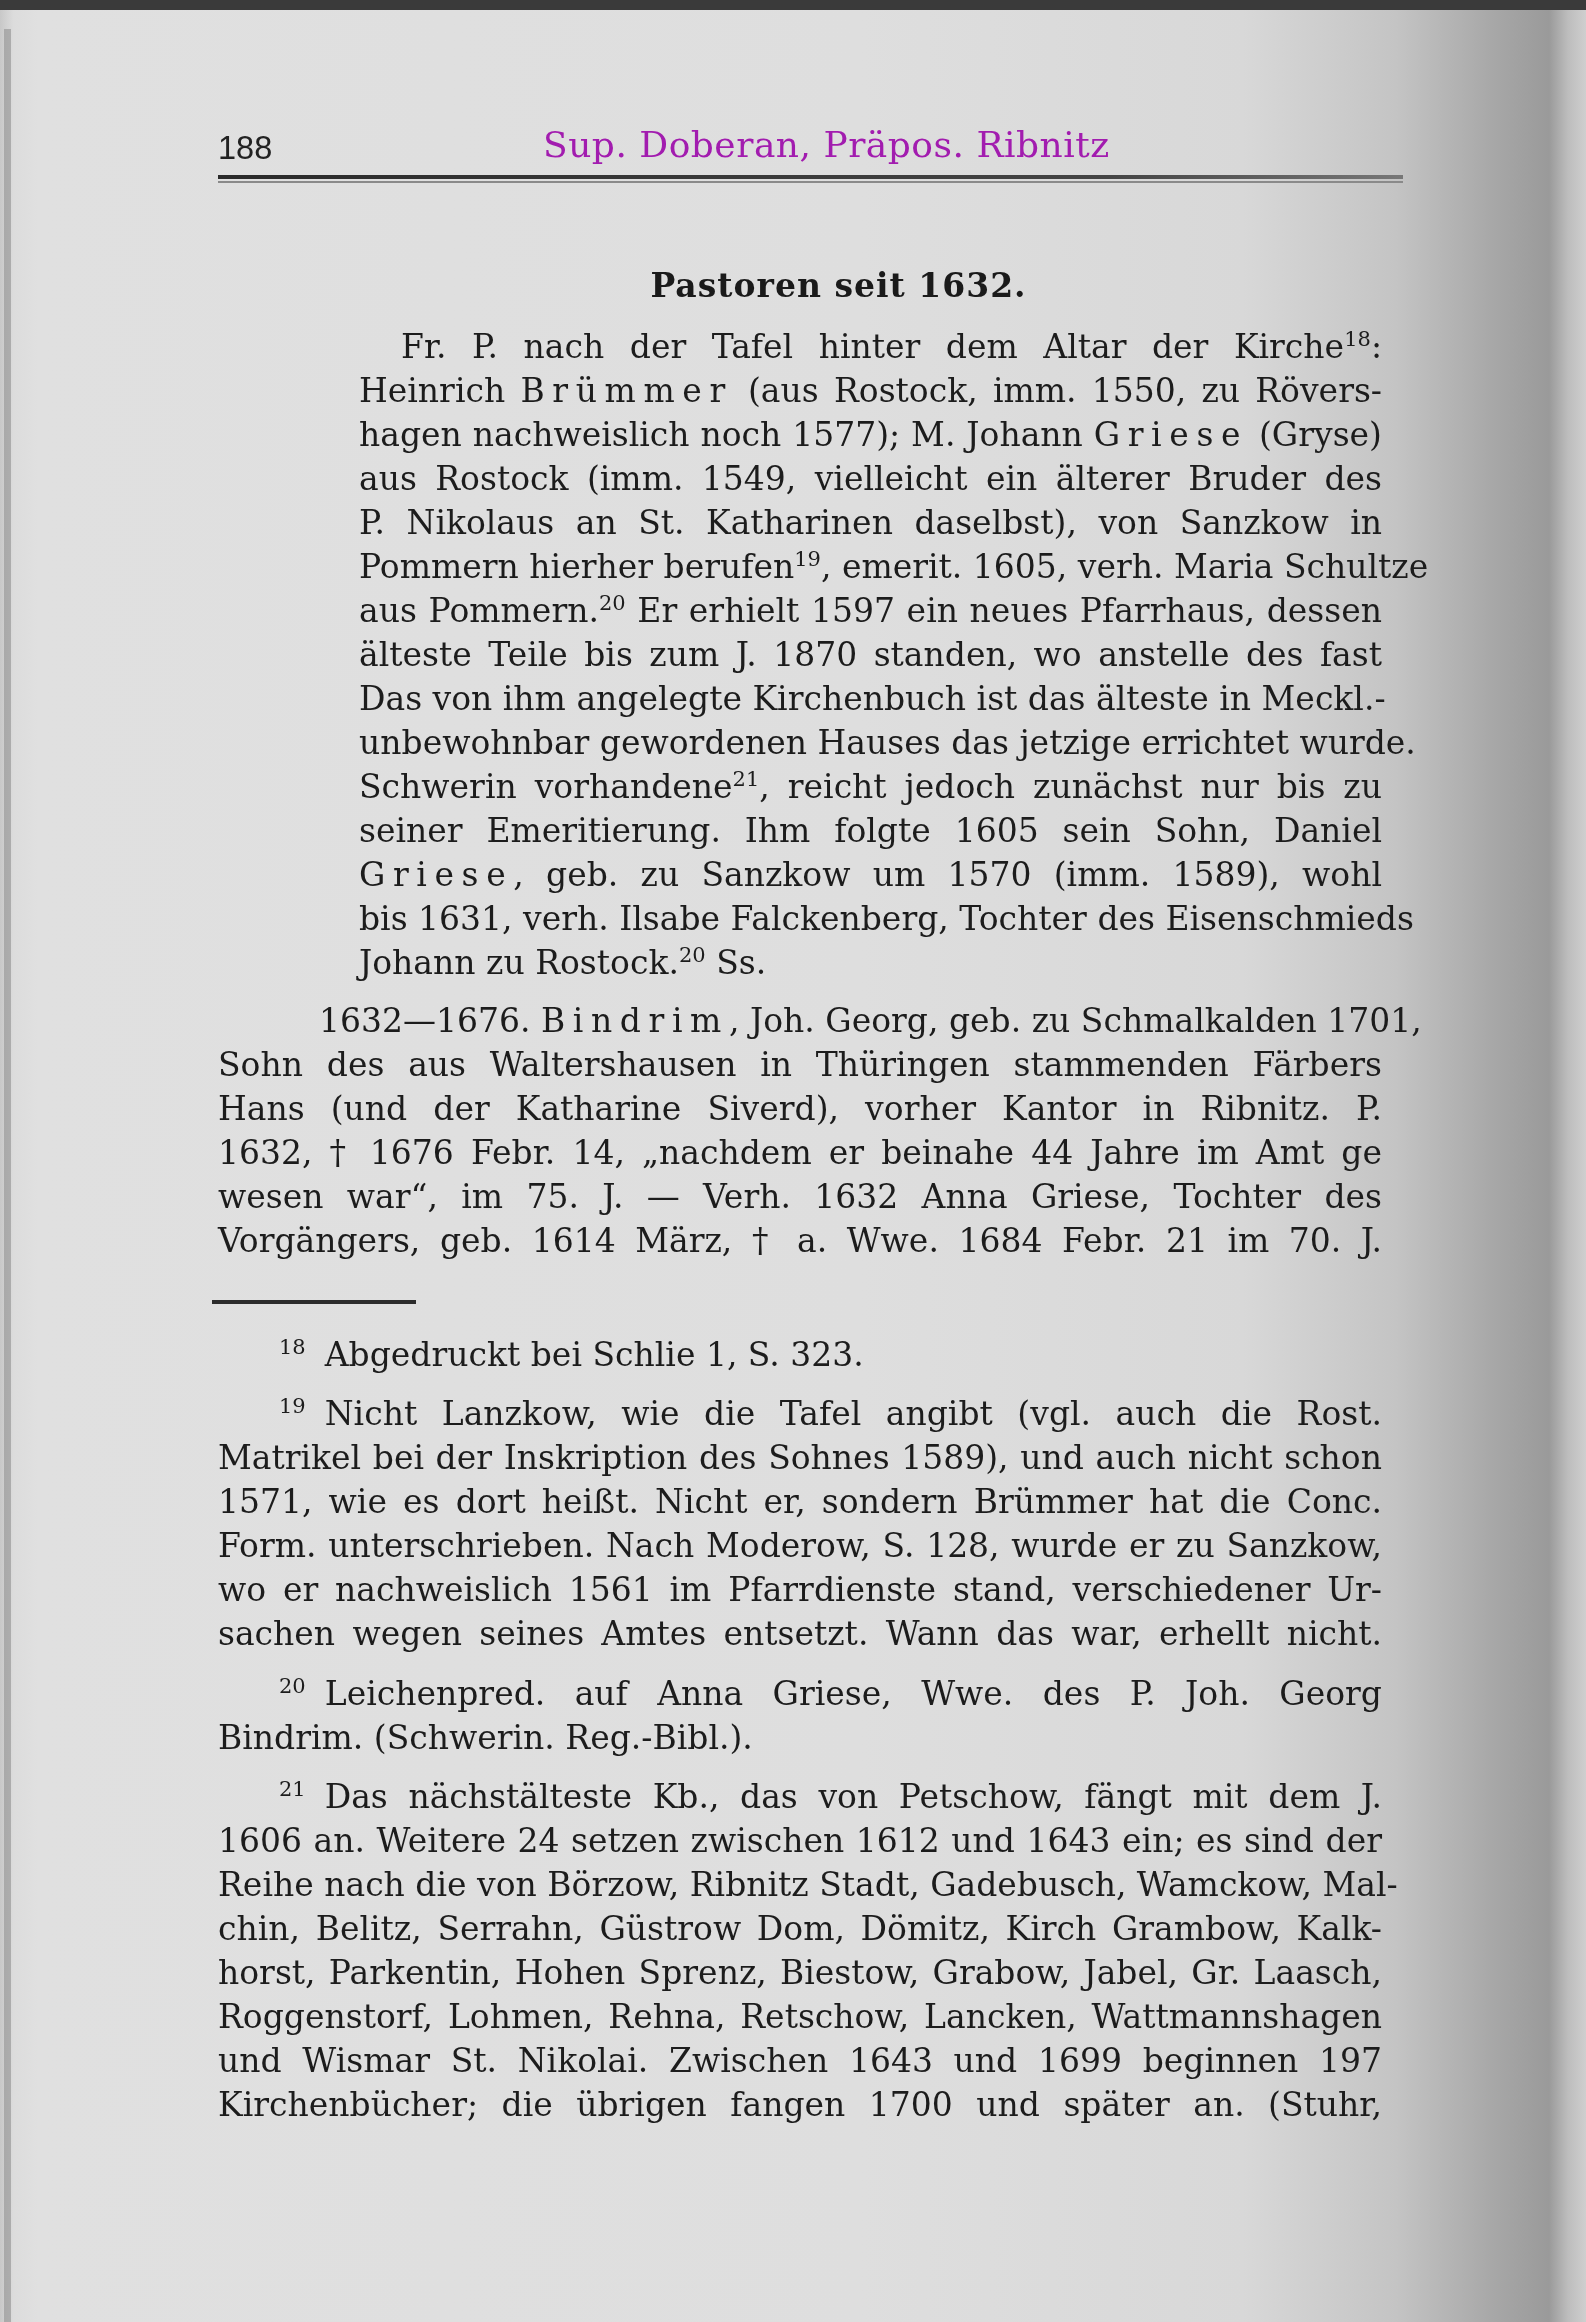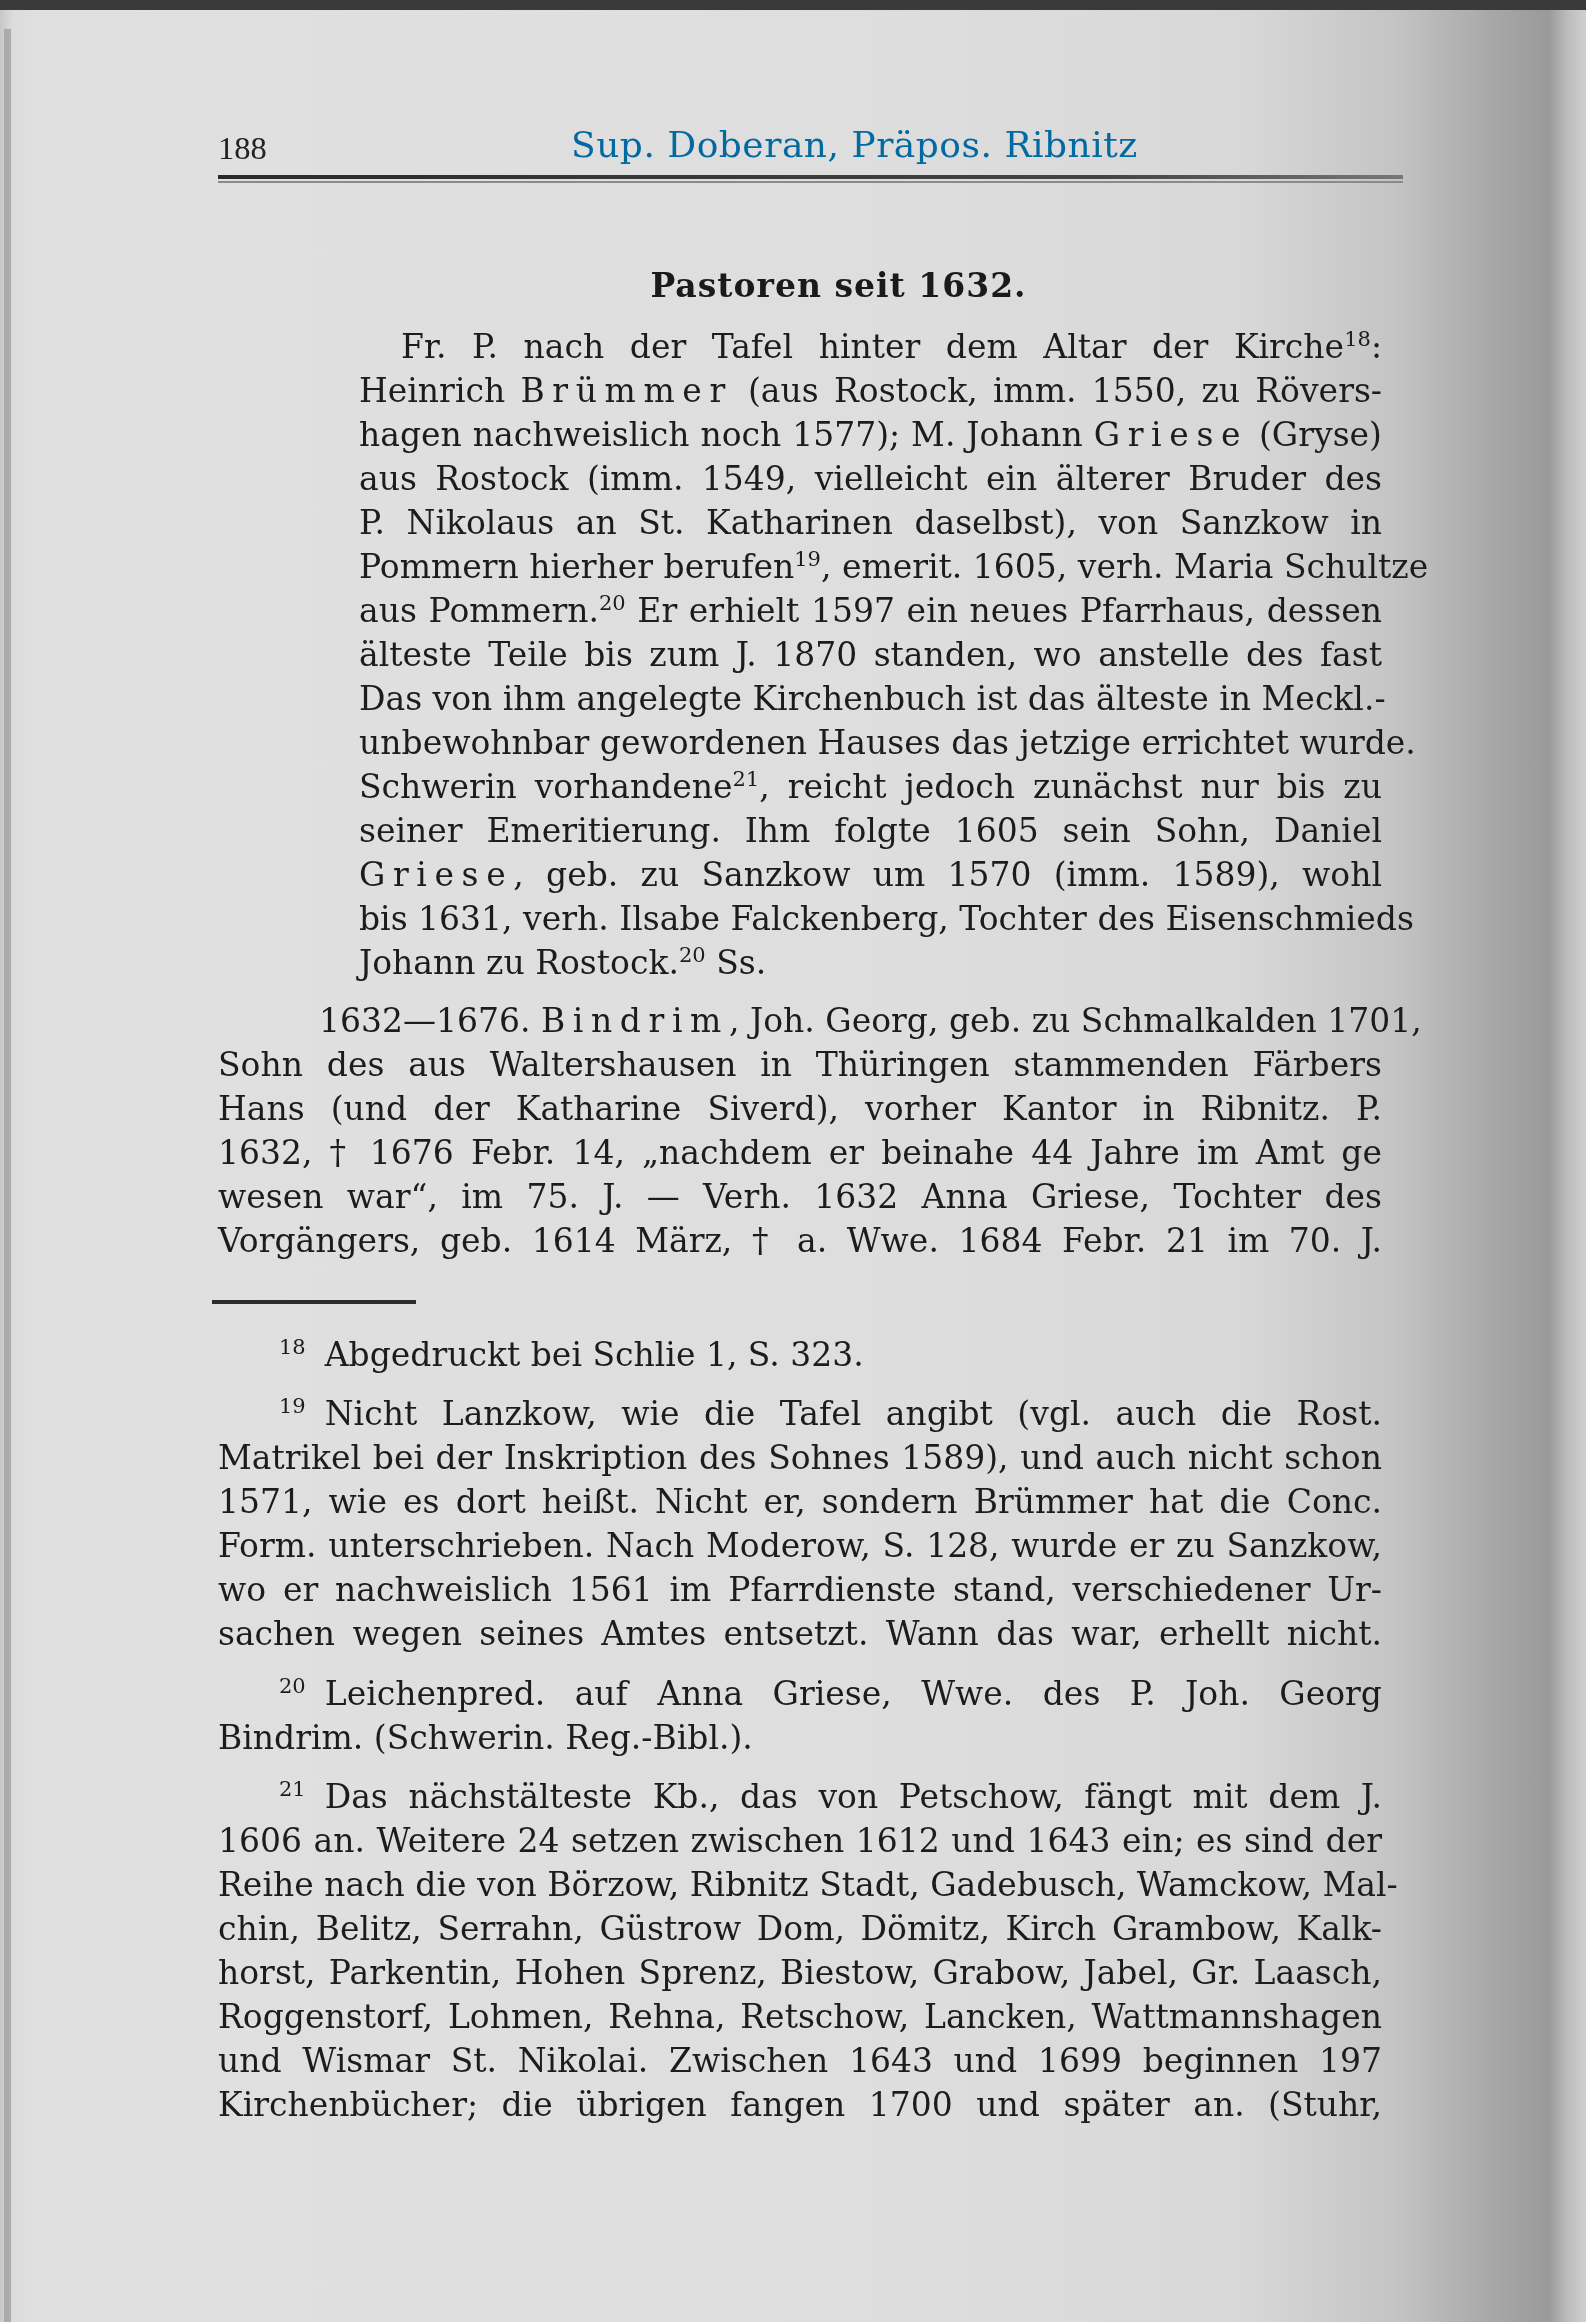--- a/index.html
+++ b/index.html
@@ -39,32 +39,31 @@
   }
   .running-head {
     position: absolute;
     left: 218px; top: 124px;
     width: 1166px;
     height: 48px;
   }
   .page-number {
     position: absolute;
     left: 0; top: 5.7px;
-    font-family: Liberation Serif, serif;
+    font-family: Liberation Sans, sans-serif;
     font-size: 32.5px;
     color: #222;
   }
   .head-title {
     position: absolute;
     left: 325px; top: 0;
     font-size: 36px;
     font-family: "DejaVu Serif", serif;
     letter-spacing: 0.5px;
-    color: #0369a1;
-    margin-left: 28px;
+    color: #a21caf;
   }
   .head-rule {
     position: absolute;
     left: 218px; top: 175px;
     width: 1185px; height: 3.8px;
     background: linear-gradient(to right, #2a2a2a 0%, #444 75%, #777 100%);
   }
   .head-rule-2 {
     position: absolute;
     left: 218px; top: 181px;

